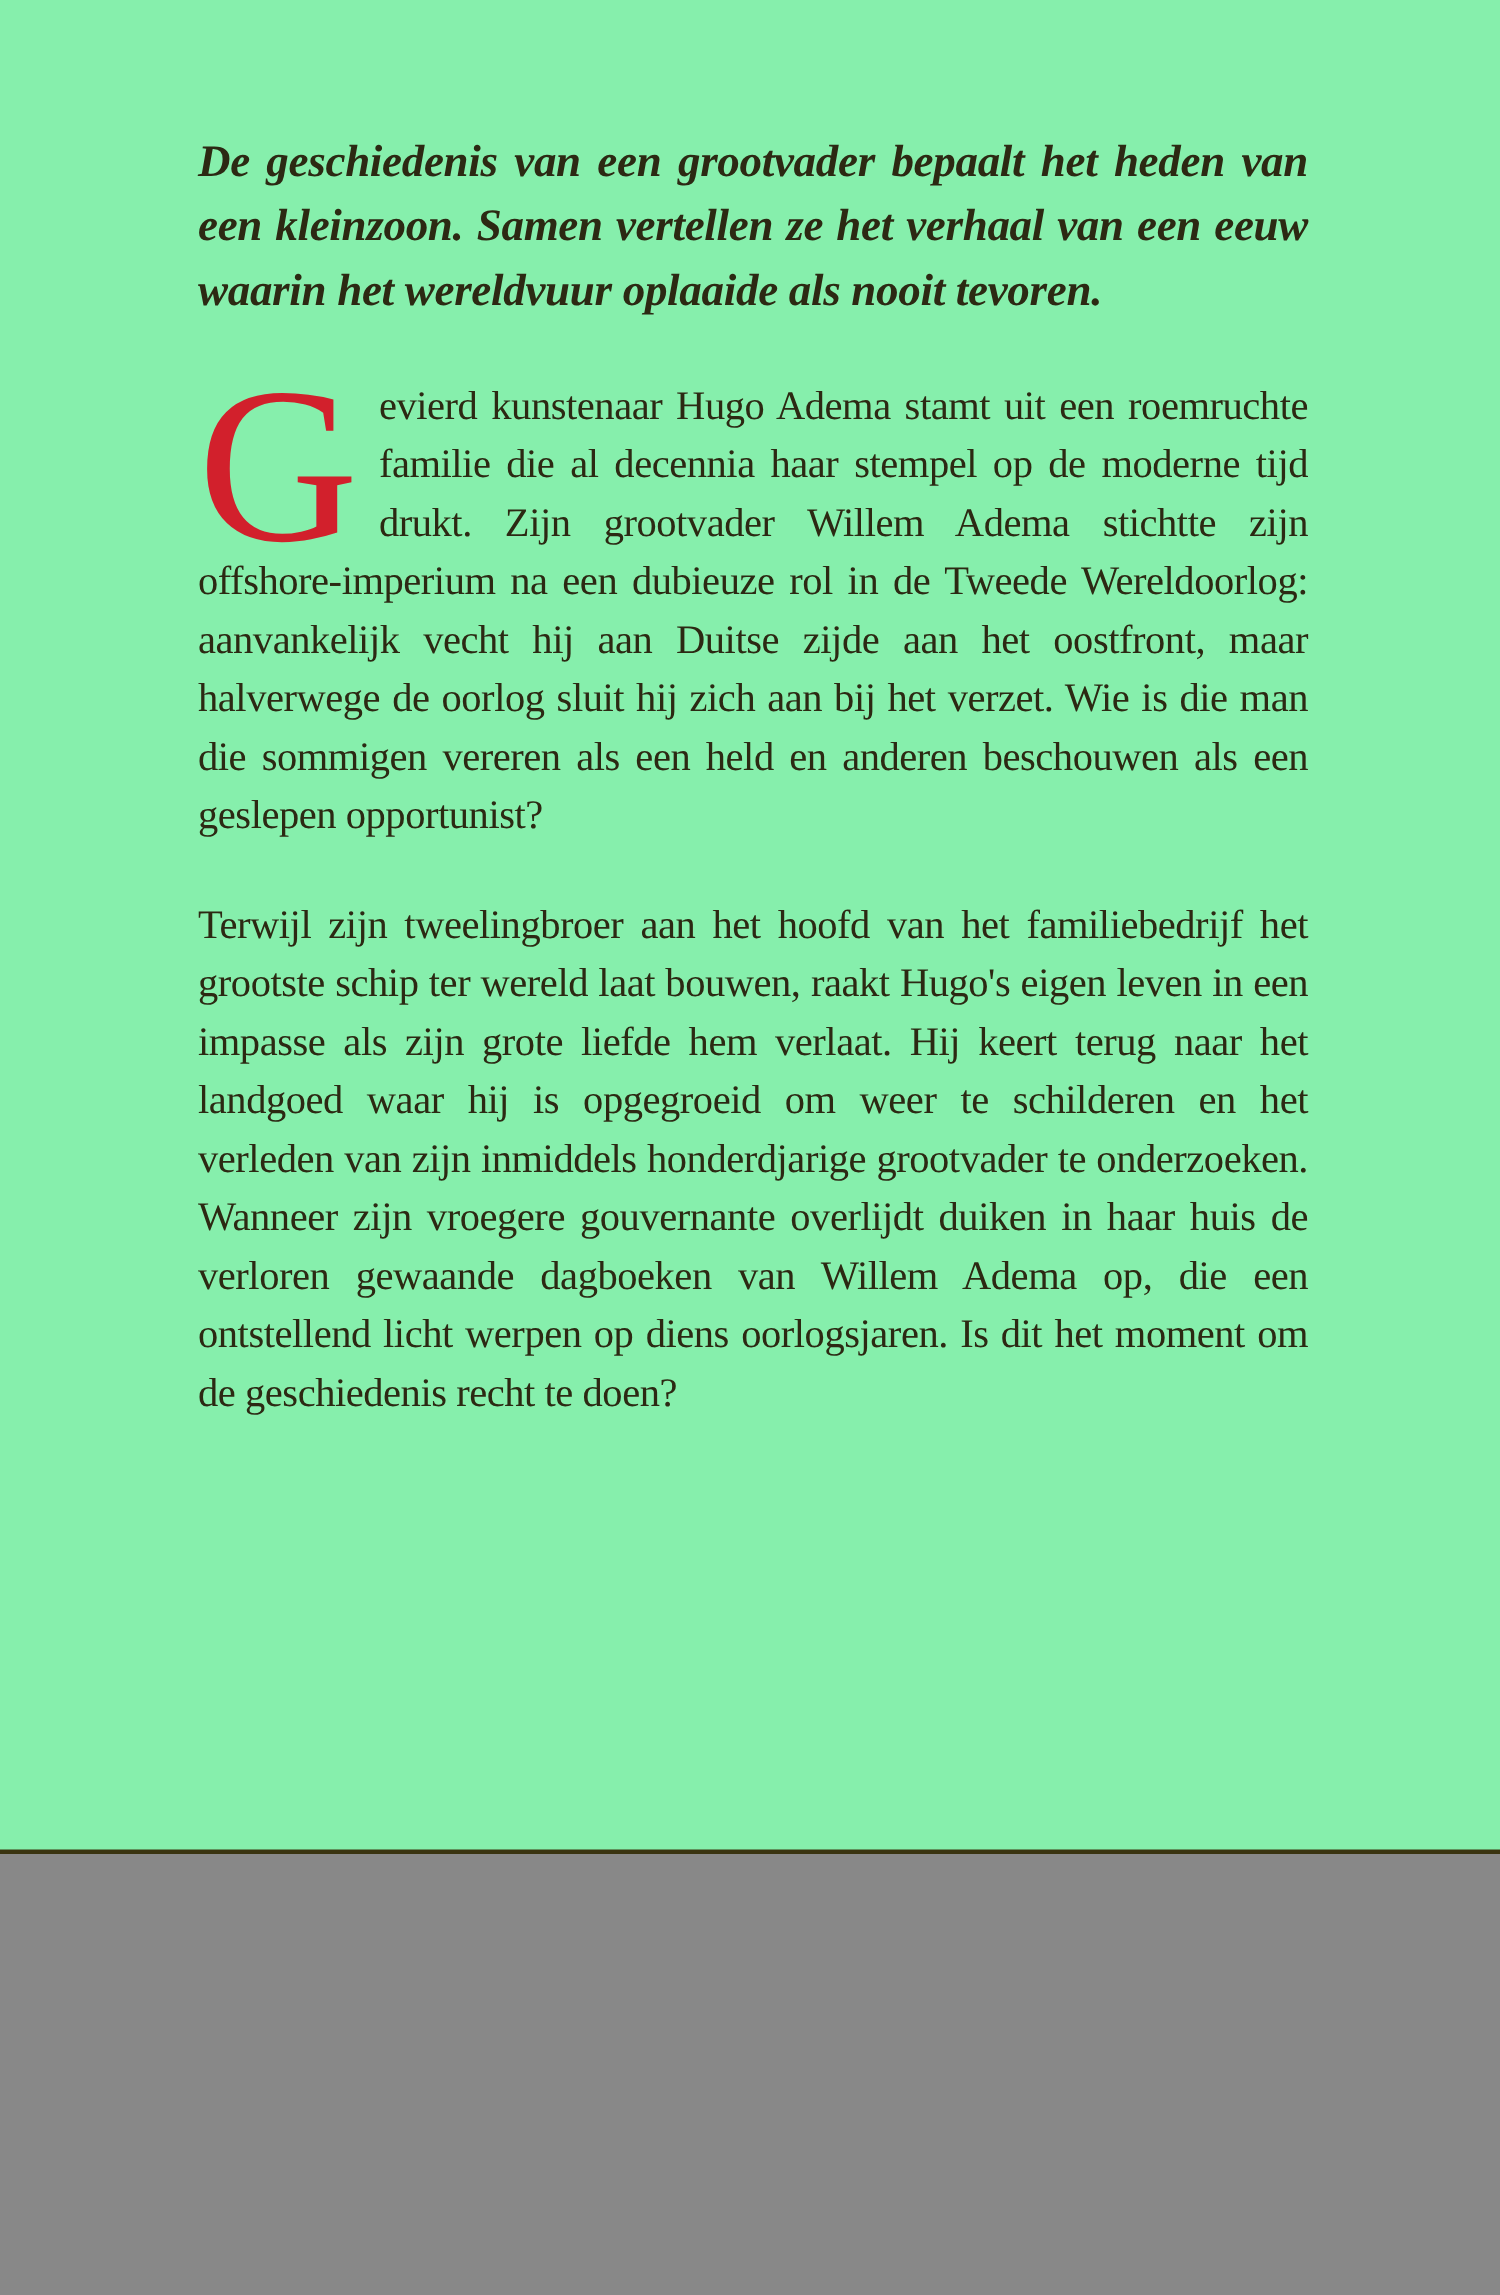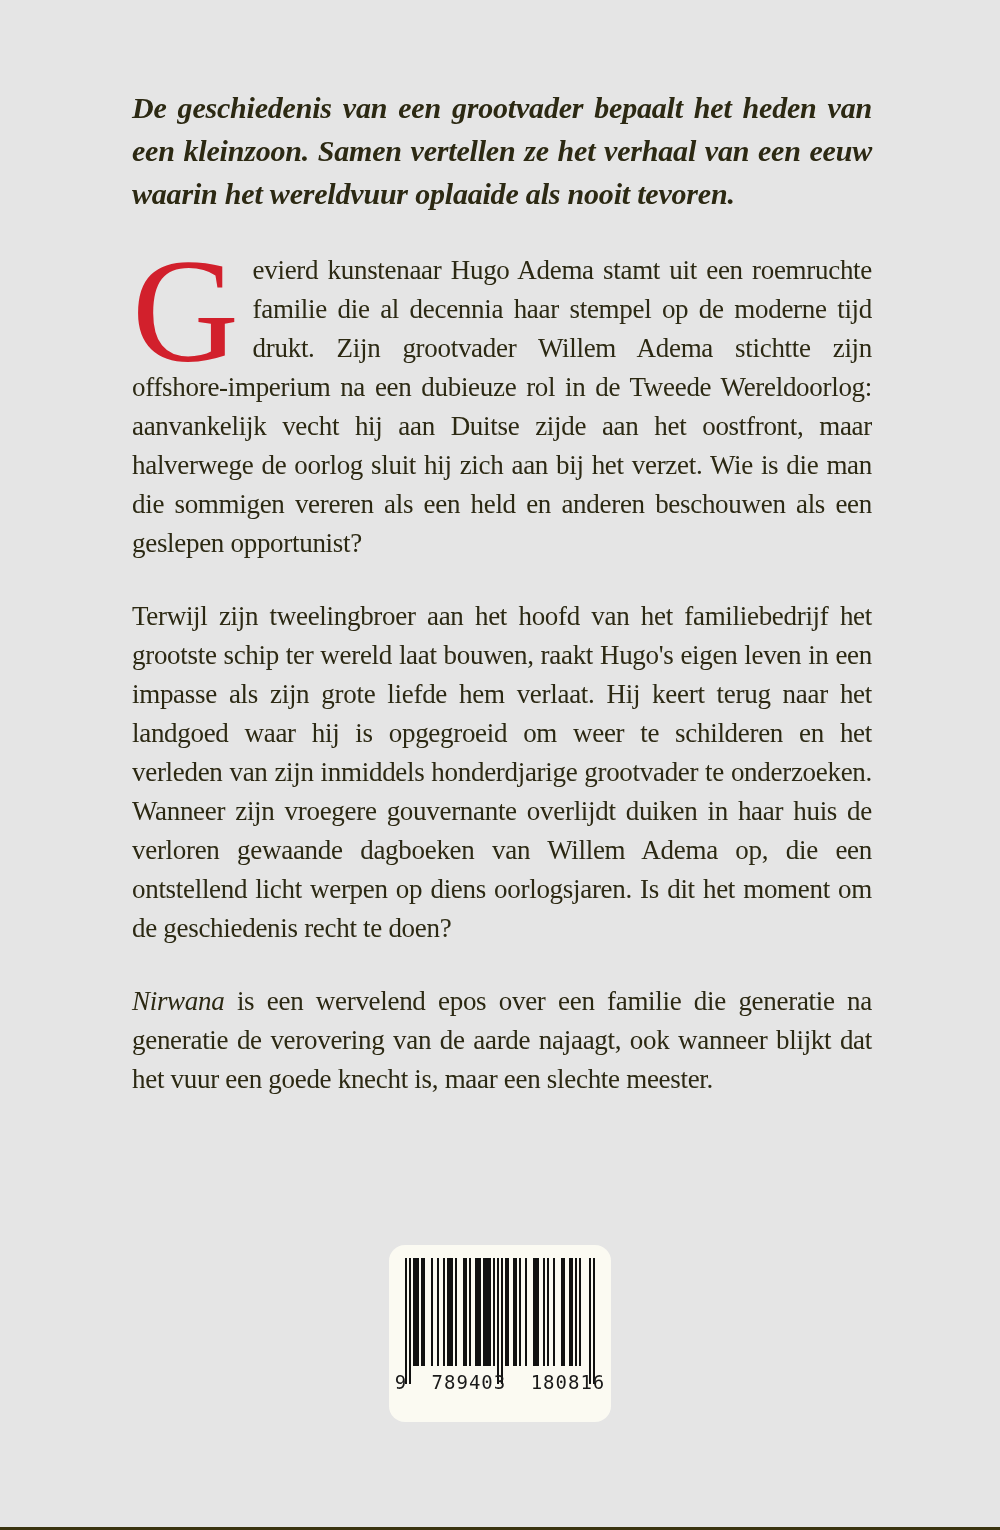--- a/index.html
+++ b/index.html
@@ -3,23 +3,23 @@
 <meta charset="utf-8">
 <style>
   html, body {
     margin: 0;
     padding: 0;
     background: #888;
   }
   .cover {
     position: relative;
     width: 1000px;
-    height: 1530px;
+    height: 1236px;
     margin: 0 auto;
-    background: #e5e5e5;
+    background: #86efac;
     overflow: hidden;
     font-family: "Liberation Serif", serif;
     color: #2c2913;
   }
   .text-col {
     position: absolute;
     top: 0;
     left: 132px;
     width: 740px;
   }
@@ -109,21 +109,20 @@
 <div class="cover">
 
   <div class="text-col">
 
     <p class="intro">De geschiedenis van een grootvader bepaalt het heden van een kleinzoon. Samen vertellen ze het verhaal van een eeuw waarin het wereldvuur oplaaide als nooit tevoren.</p>
 
     <p class="body-para"><span class="dropcap">G</span><span>evierd kunstenaar Hugo Adema stamt uit een roemruchte familie die al decennia haar stempel op de moderne tijd drukt. Zijn grootvader Willem Adema stichtte zijn offshore-imperium na een dubieuze rol in de Tweede Wereldoorlog: aanvankelijk vecht hij aan Duitse zijde aan het oostfront, maar halverwege de oorlog sluit hij zich aan bij het verzet. Wie is die man die sommigen vereren als een held en anderen beschouwen als een geslepen opportunist?</span></p>
 
     <p class="body-para">Terwijl zijn tweelingbroer aan het hoofd van het familiebedrijf het grootste schip ter wereld laat bouwen, raakt Hugo's eigen leven in een impasse als zijn grote liefde hem verlaat. Hij keert terug naar het landgoed waar hij is opgegroeid om weer te schilderen en het verleden van zijn inmiddels honderdjarige grootvader te onderzoeken. Wanneer zijn vroegere gouvernante overlijdt duiken in haar huis de verloren gewaande dagboeken van Willem Adema op, die een ontstellend licht werpen op diens oorlogsjaren. Is dit het moment om de geschiedenis recht te doen?</p>
 
-    <p class="body-para"><span class="book-title-italic">Nirwana</span><span> is een wervelend epos over een familie die generatie na generatie de verovering van de aarde najaagt, ook wanneer blijkt dat het vuur een goede knecht is, maar een slechte meester.</span></p>
 
   </div>
 
   <div class="barcode-box">
     <svg id="barcode-svg" class="barcode-bars" width="192" height="130">
         <rect x="1" y="0" width="2" height="126" fill="#111111"></rect>
         <rect x="5" y="0" width="2" height="126" fill="#111111"></rect>
         <rect x="9" y="0" width="2" height="108" fill="#111111"></rect>
         <rect x="11" y="0" width="2" height="108" fill="#111111"></rect>
         <rect x="13" y="0" width="2" height="108" fill="#111111"></rect>

